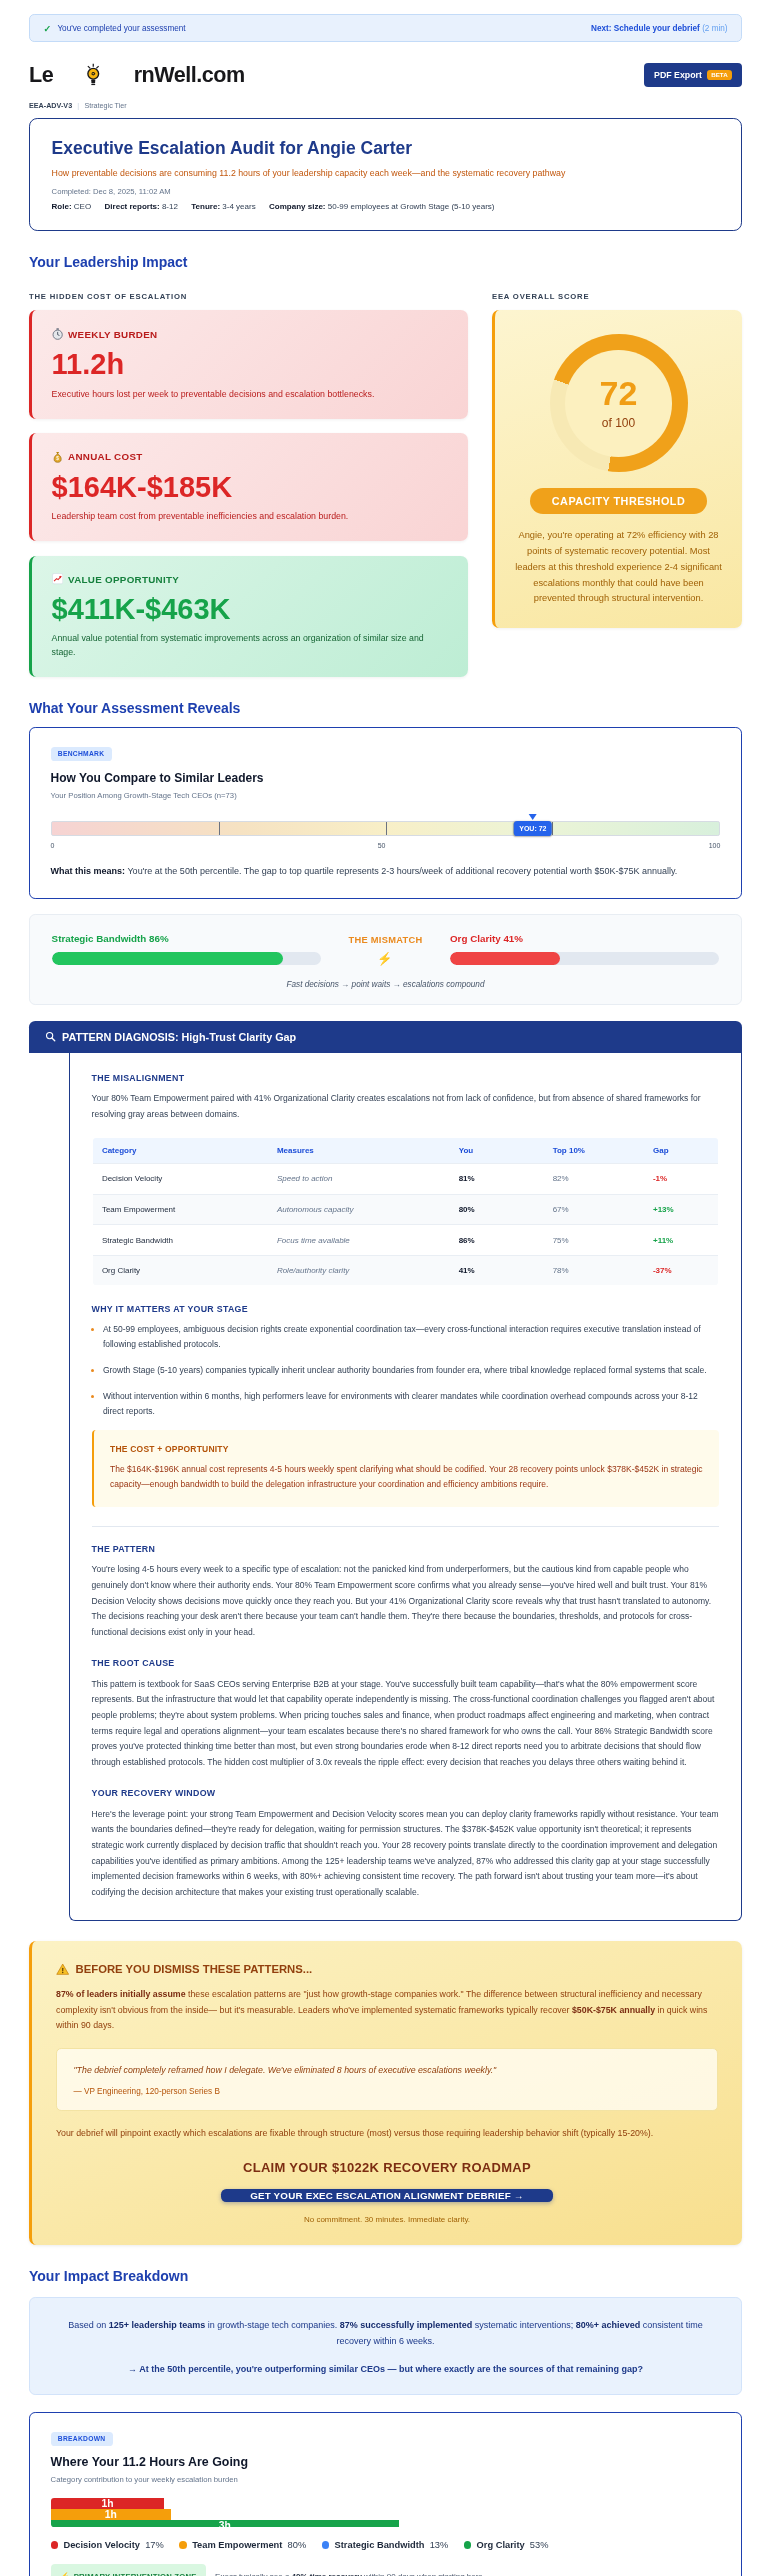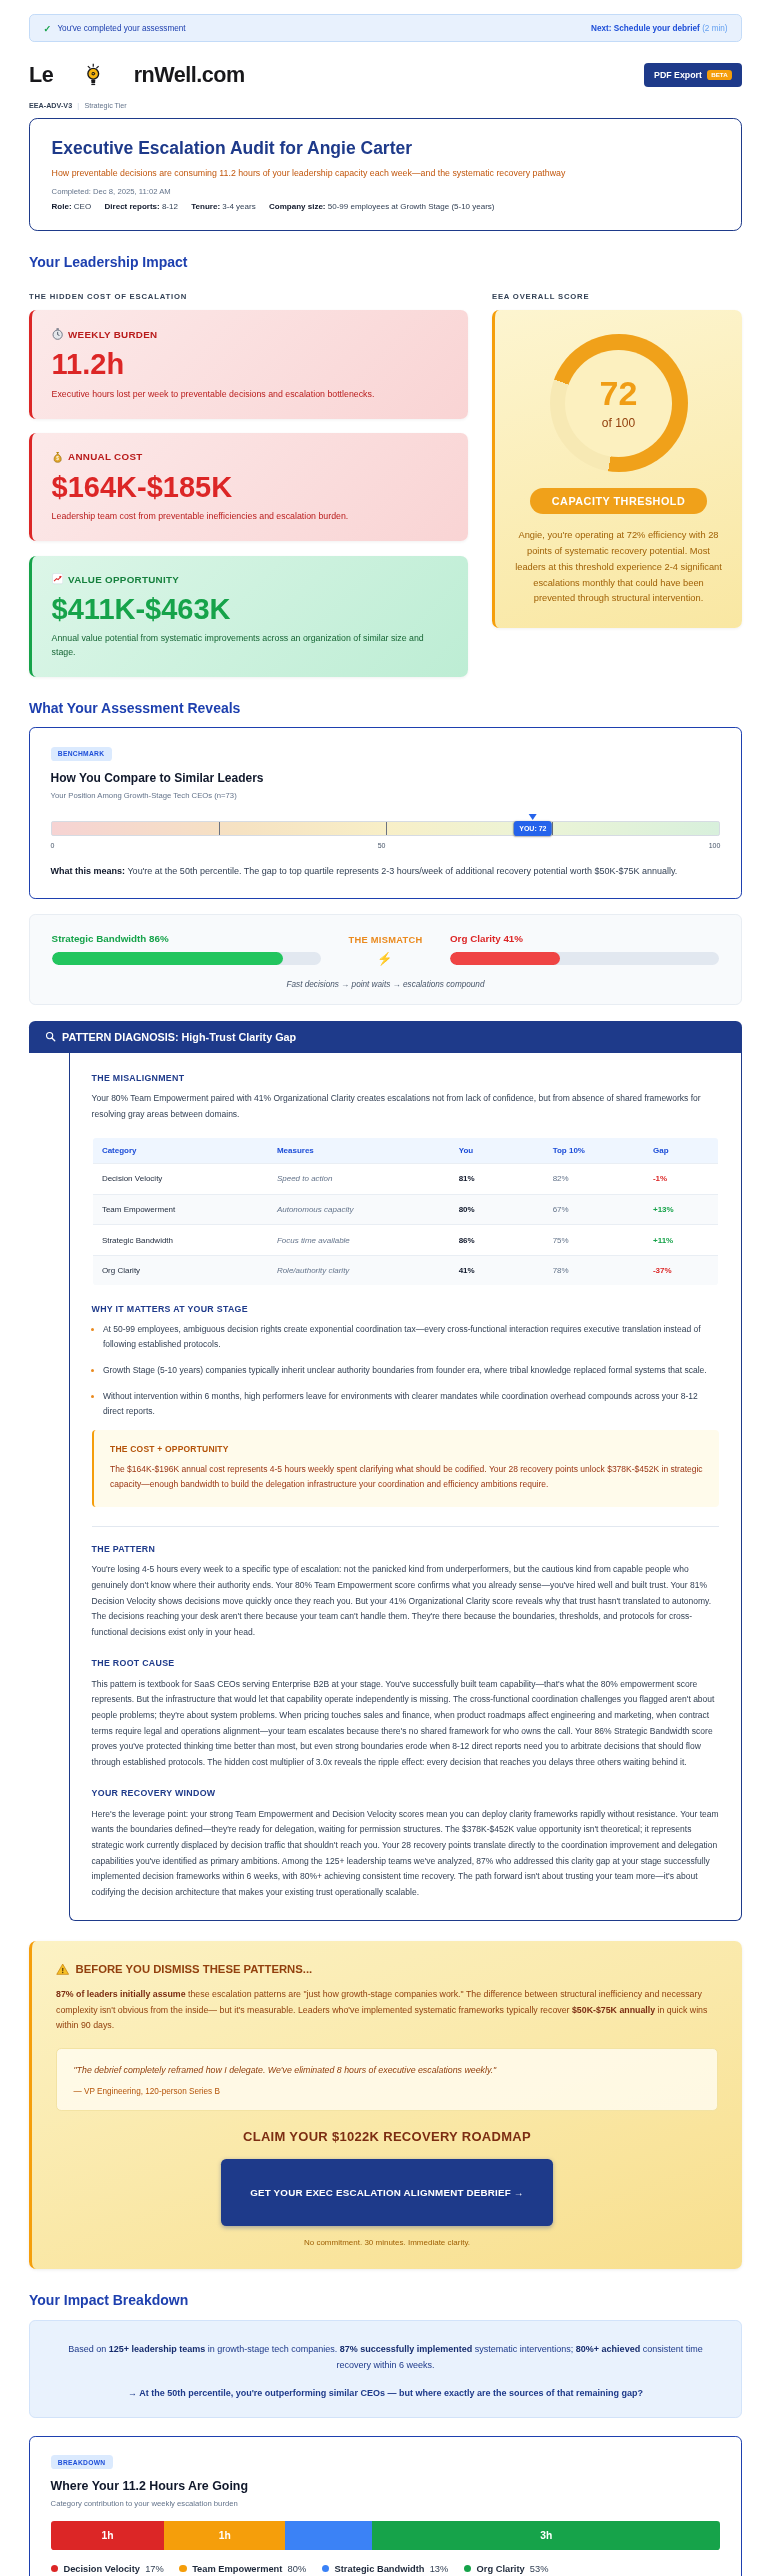--- a/index.html
+++ b/index.html
@@ -133,33 +133,33 @@
     border-left:3.6px solid #f59e0b; border-radius:7.2px; padding:21.6px 24px; box-shadow:0 1px 3.1px rgba(0,0,0,.08); }
   .dismiss-title { color:#92400e; font-size:11.3px; font-weight:bold; display:flex; align-items:center; gap:6.2px; }
   .dismiss-intro { margin-top:12.4px; color:#92400e; font-size:8.8px; line-height:1.75; }
   .dismiss-intro strong, .ns-sub strong { color:#7c2d12; }
   .quote-box { margin-top:14.4px; background:rgba(255,252,238,.85); border:0.5px solid #f3e3a3; border-radius:5.2px; padding:14.4px 16.5px; }
   .quote-text { font-style:italic; color:#92400e; font-size:8.8px; line-height:1.7; }
   .quote-attr { margin-top:8.2px; color:#b45309; font-size:8.2px; }
   .dismiss-note { margin-top:15.5px; color:#92400e; font-size:8.8px; line-height:1.7; }
   .claim-line { margin-top:18.5px; text-align:center; color:#7c2d12; font-size:13px; font-weight:bold; letter-spacing:0.3px; }
   .cta-btn { display:block; margin:14.4px auto 0 auto; background:#1e3a8a; color:#fff; border:none; cursor:pointer;
-    font-family:inherit; font-size:9.8px; font-weight:bold; letter-spacing:0.2px; padding:28px 29px; border-radius:5.2px; box-shadow:0 1.5px 4.1px rgba(30,58,138,.35); }
+    font-family:inherit; font-size:9.8px; font-weight:bold; letter-spacing:0.2px; padding:1px 29px; border-radius:5.2px; box-shadow:0 1.5px 4.1px rgba(30,58,138,.35); }
   .cta-small { margin-top:12.4px; text-align:center; color:#a16207; font-size:8px; }
 
   
   .ib-box { margin-top:12.4px; background:#e9f2fd; border:0.5px solid #d2e3fa; border-radius:6.2px; padding:19.6px 31px; text-align:center; }
   .ib-line1 { color:#1e3a8a; font-size:9px; line-height:1.8; }
   .ib-line2 { margin-top:14.4px; color:#1e3a8a; font-size:9px; font-weight:bold; }
   .ib-line1 strong { color:#172d6e; }
 
   .bd-card { margin-top:17.5px; border:1.3px solid #1e40af; border-radius:6.2px; padding:18.5px 20.6px; background:#fff; }
   .bd-title { font-size:12.4px; font-weight:bold; color:#0f172a; margin-top:9.3px; }
   .bd-sub { font-size:7.7px; color:#64748b; margin-top:6.2px; }
-  .bd-bar { display:flex; height:29px; border-radius:3.1px; overflow:hidden; margin-top:13.4px; }
+  .bd-bar { display:flex; height:29px; border-radius:3.1px; overflow:hidden; margin-top:13.4px;flex-direction:column; }
   .bd-seg { display:flex; align-items:center; justify-content:center; color:#fff; font-weight:bold; font-size:10.3px; }
   .bd-legend { display:flex; gap:15.5px; margin-top:13.4px; flex-wrap:wrap; }
   .bd-legend-item { display:flex; align-items:center; gap:5.2px; font-size:9.3px; color:#334155; }
   .bd-dot { width:7.7px; height:7.7px; border-radius:50%; display:inline-block; }
   .bd-legend-item b { color:#1e293b; }
   .zone-row { display:flex; align-items:center; gap:9.3px; margin-top:14.4px; }
   .zone-pill { background:#d9f7e1; border-radius:4.1px; padding:7.2px 9.3px; color:#15803d; font-weight:bold; font-size:7.7px; letter-spacing:0.2px; display:flex; align-items:center; gap:4.1px; }
   .zone-pill .bolt { color:#f59e0b; }
   .zone-text { font-size:8px; color:#475569; }
   .zone-text strong { color:#1e293b; }
@@ -422,20 +422,21 @@
         <rect x="12" y="9" width="2.2" height="7" rx="1" fill="#5b3a05"></rect>
         <circle cx="13.1" cy="18.6" r="1.4" fill="#5b3a05"></circle>
       </svg>
       <span>BEFORE YOU DISMISS THESE PATTERNS...</span>
     </div>
     <div class="dismiss-intro"><strong>87% of leaders initially assume</strong> these escalation patterns are "just how growth-stage companies work." The difference between structural inefficiency and necessary complexity isn't obvious from the inside— but it's measurable. Leaders who've implemented systematic frameworks typically recover <strong>$50K-$75K annually</strong> in quick wins within 90 days.</div>
     <div class="quote-box">
       <div class="quote-text">"The debrief completely reframed how I delegate. We've eliminated 8 hours of executive escalations weekly."</div>
       <div class="quote-attr">— VP Engineering, 120-person Series B</div>
     </div>
+    <div class="dismiss-note">Your debrief will pinpoint exactly which escalations are fixable through structure (most) versus those requiring leadership behavior shift (typically 15-20%).</div>
     <div class="claim-line">CLAIM YOUR $1022K RECOVERY ROADMAP</div>
     <button class="cta-btn">GET YOUR EXEC ESCALATION ALIGNMENT DEBRIEF →</button>
     <div class="cta-small">No commitment. 30 minutes. Immediate clarity.</div>
   </div>
 
   <h2 class="section">Your Impact Breakdown</h2>
   <div class="ib-box">
     <div class="ib-line1">Based on <strong>125+ leadership teams</strong> in growth-stage tech companies. <strong>87% successfully implemented</strong> systematic interventions; <strong>80%+ achieved</strong> consistent time recovery within 6 weeks.</div>
     <div class="ib-line2">→ At the <strong>50th</strong> percentile, you're outperforming similar CEOs — but where exactly are the sources of that remaining gap?</div>
   </div>

